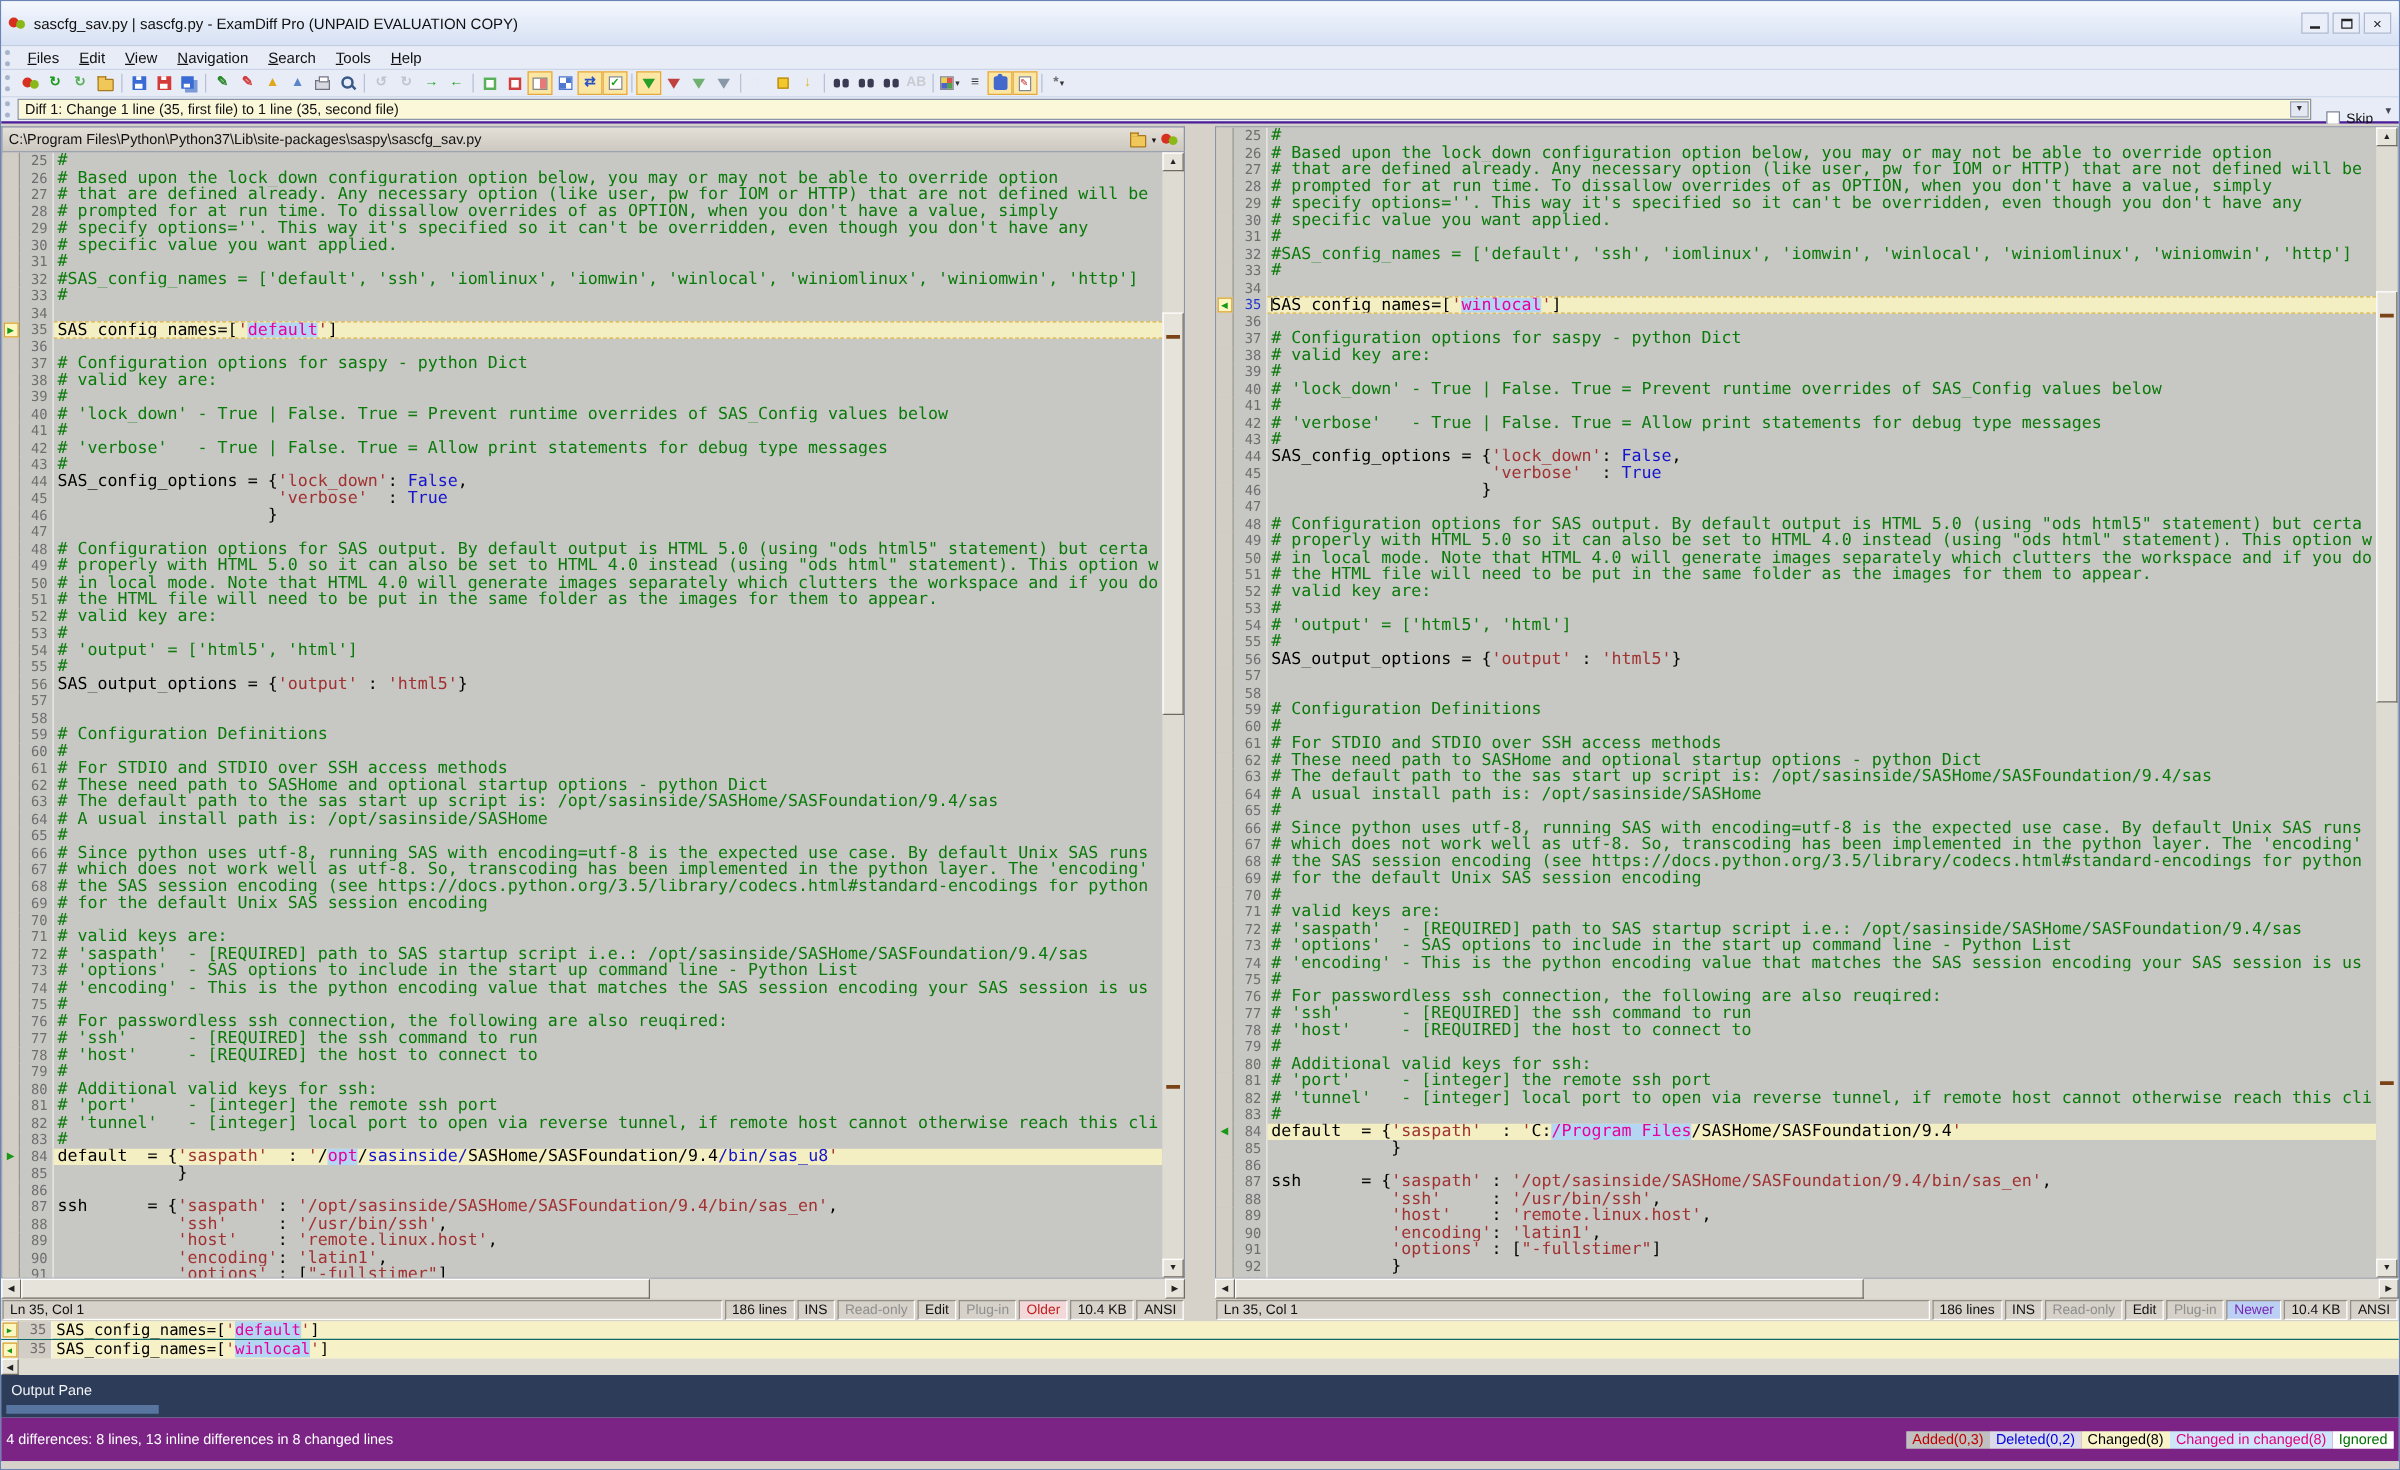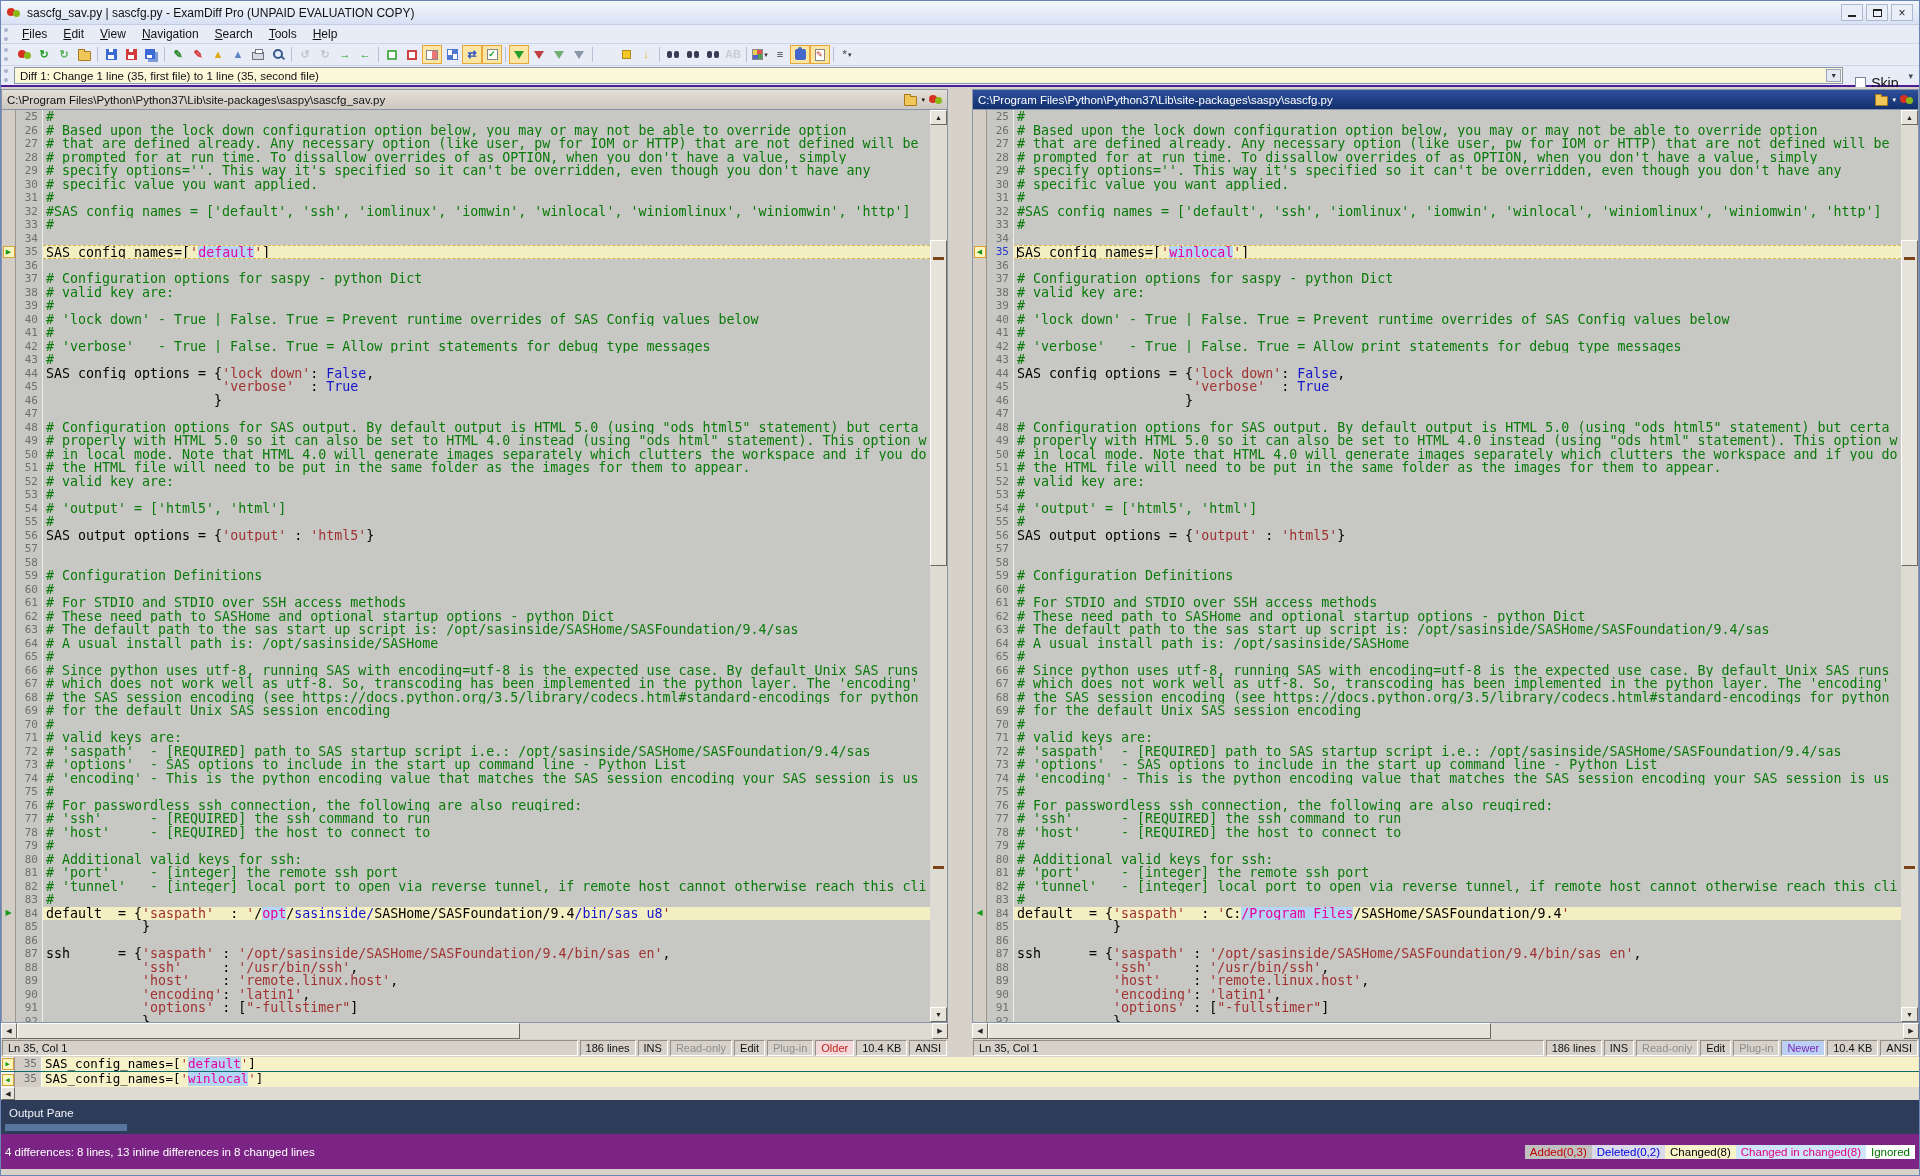--- a/index.html
+++ b/index.html
@@ -5,21 +5,21 @@
   :root{
     --chg-bg:#f4efc2; --inl-fg:#e6009e; --inl-bg:#b5d6f2;
     --cm:#0a7a0a; --str:#a03232; --kw:#1414cc; --codebg:#c7c7c3;
   }
   *{box-sizing:border-box}
   html,body{margin:0;padding:0}
   body{width:1920px;height:1176px;overflow:hidden;font-family:"Liberation Sans",sans-serif;background:#dde5f3}
   #win{width:100%;height:100%;display:flex;flex-direction:column;border:1px solid #6a84b4;background:#dde5f3}
 
   
-  .titlebar{height:24px;flex:none;display:flex;align-items:center;gap:7px;padding:0 6px;
+  .titlebar{height:36px;flex:none;display:flex;align-items:center;gap:7px;padding:0 6px;
     background:linear-gradient(#f4f7fd,#d7e1f4);font-size:12px;color:#101010;border-bottom:1px solid #c2cde2}
   .ttext{white-space:nowrap;overflow:hidden}
   .wctl{margin-left:auto;display:flex;gap:3px}
   .wbtn{width:22px;height:17px;display:flex;align-items:center;justify-content:center;
     background:#e9eef8;border:1px solid #aeb9d0;font-size:12px;color:#222;line-height:1}
   .glyph-min{width:8px;height:2px;background:#222;display:inline-block;margin-top:7px}
   .glyph-max{width:9px;height:8px;border:1px solid #222;border-top:2px solid #222;display:inline-block}
 
   
   .menubar{height:19px;flex:none;display:flex;align-items:center;background:#e7ecf7;border-bottom:1px solid #ccd5e8;font-size:12px;color:#111}
@@ -62,21 +62,21 @@
   .k-palette{width:11px;height:11px;border:1px solid #888;background:conic-gradient(#e05050 25%,#50a050 0 50%,#5060d0 0 75%,#e8d050 0)}
   .k-puzzle{width:11px;height:11px;background:#4468cc;border-radius:2px;position:relative}
   .k-puzzle::before{content:"";position:absolute;top:-2px;left:3px;width:4px;height:4px;background:#4468cc;border-radius:50%}
   .k-editdoc{width:10px;height:12px;background:#fff;border:1px solid #888;position:relative}
   .k-editdoc::after{content:"✎";position:absolute;left:0;top:0;font-size:8px;color:#c03030}
 
   
   .diffrow{height:21px;flex:none;display:flex;align-items:center;background:#e7ecf7;border-bottom:2px solid #4c1d95;padding-right:4px}
   .diffcombo{flex:1;height:17px;background:#fbf8da;border:1px solid #8a94a8;display:flex;align-items:center;font-size:11.5px;color:#111;padding-left:5px;white-space:nowrap;overflow:hidden}
   .combo-btn{width:15px;height:13px;margin-left:auto;margin-right:1px;background:#e4e8f2;border:1px solid #9aa4b8;display:flex;align-items:center;justify-content:center;font-size:7px;color:#333;flex:none}
-  .skip{display:flex;align-items:center;gap:5px;margin:14px 10px 0 12px;font-size:14px;color:#111}
+  .skip{display:flex;align-items:center;gap:5px;margin:14px 10px 0 12px;font-size:11px;color:#111}
   .checkbox{width:11px;height:11px;background:#fff;border:1px solid #7a8498}
   .ovf{font-size:9px;color:#445;margin-right:2px}
 
   
   .main{flex:1;display:flex;min-height:0;background:#d6d2ca;padding:2px 0 0 0}
   .pane{flex:1;display:flex;flex-direction:column;min-width:0}
   .divider{width:24px;flex:none;background:#d6d2ca}
   .phead{height:20px;flex:none;display:flex;align-items:center;font-size:11.5px;padding:0 5px;border:1px solid #8a94a8;border-bottom:0;gap:4px}
   .phead.inactive{background:linear-gradient(#e4e0d8,#ccc8c0);color:#111}
   .phead.active{background:linear-gradient(#2e509c,#12306e);color:#fff}
@@ -699,26 +699,20 @@
           <span class="sc dim">Plug-in</span>
           <span class="sc older">Older</span>
           <span class="sc">10.4 KB</span>
           <span class="sc">ANSI</span>
         </div>
     </div>
 
     <div class="divider"></div>
 
     <div class="pane">
-      <div class="phead active">
-        <span class="path">C:\Program Files\Python\Python37\Lib\site-packages\saspy\sascfg.py</span>
-        <span class="icon k-folder"></span>
-        <span class="hcaret">▾</span>
-        <span class="icon k-apple"></span>
-      </div>
       <div class="pbody">
         <div class="codecol" id="codeR">
             <div class="crow">
               <span class="mkc"></span>
               <span class="ln">25</span>
               <span class="ct"><span class="c">#</span></span>
             </div>
             <div class="crow">
               <span class="mkc"></span>
               <span class="ln">26</span>

